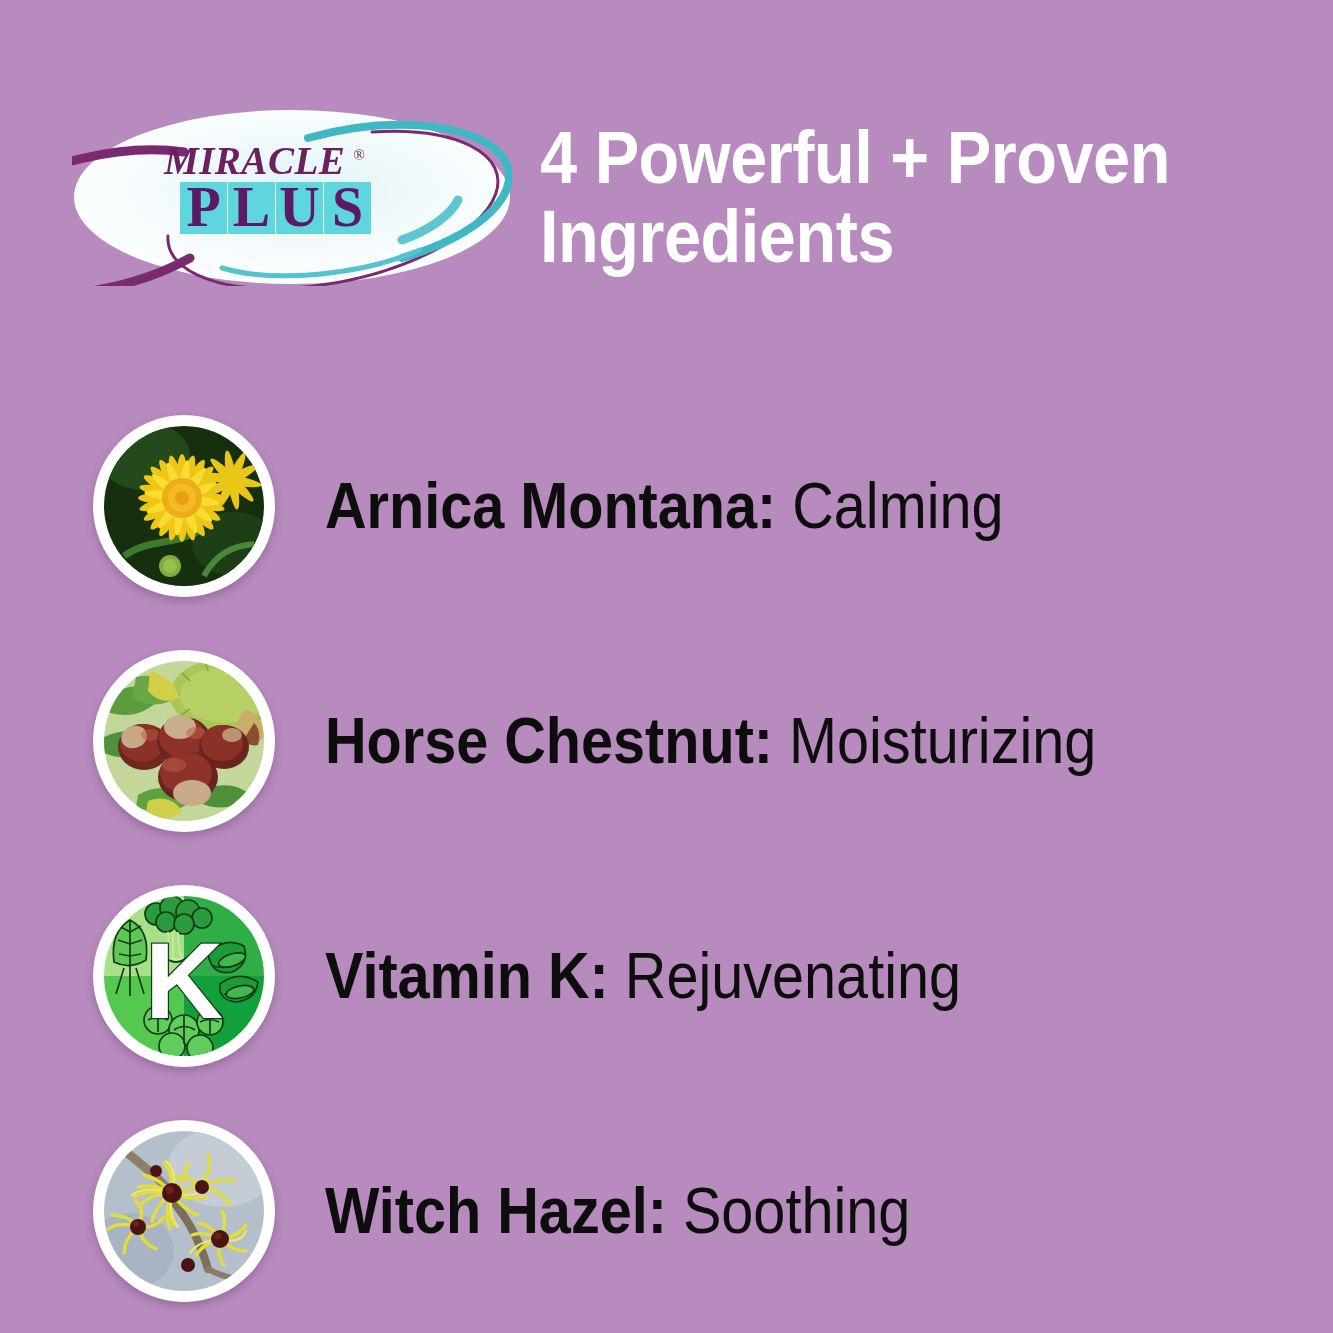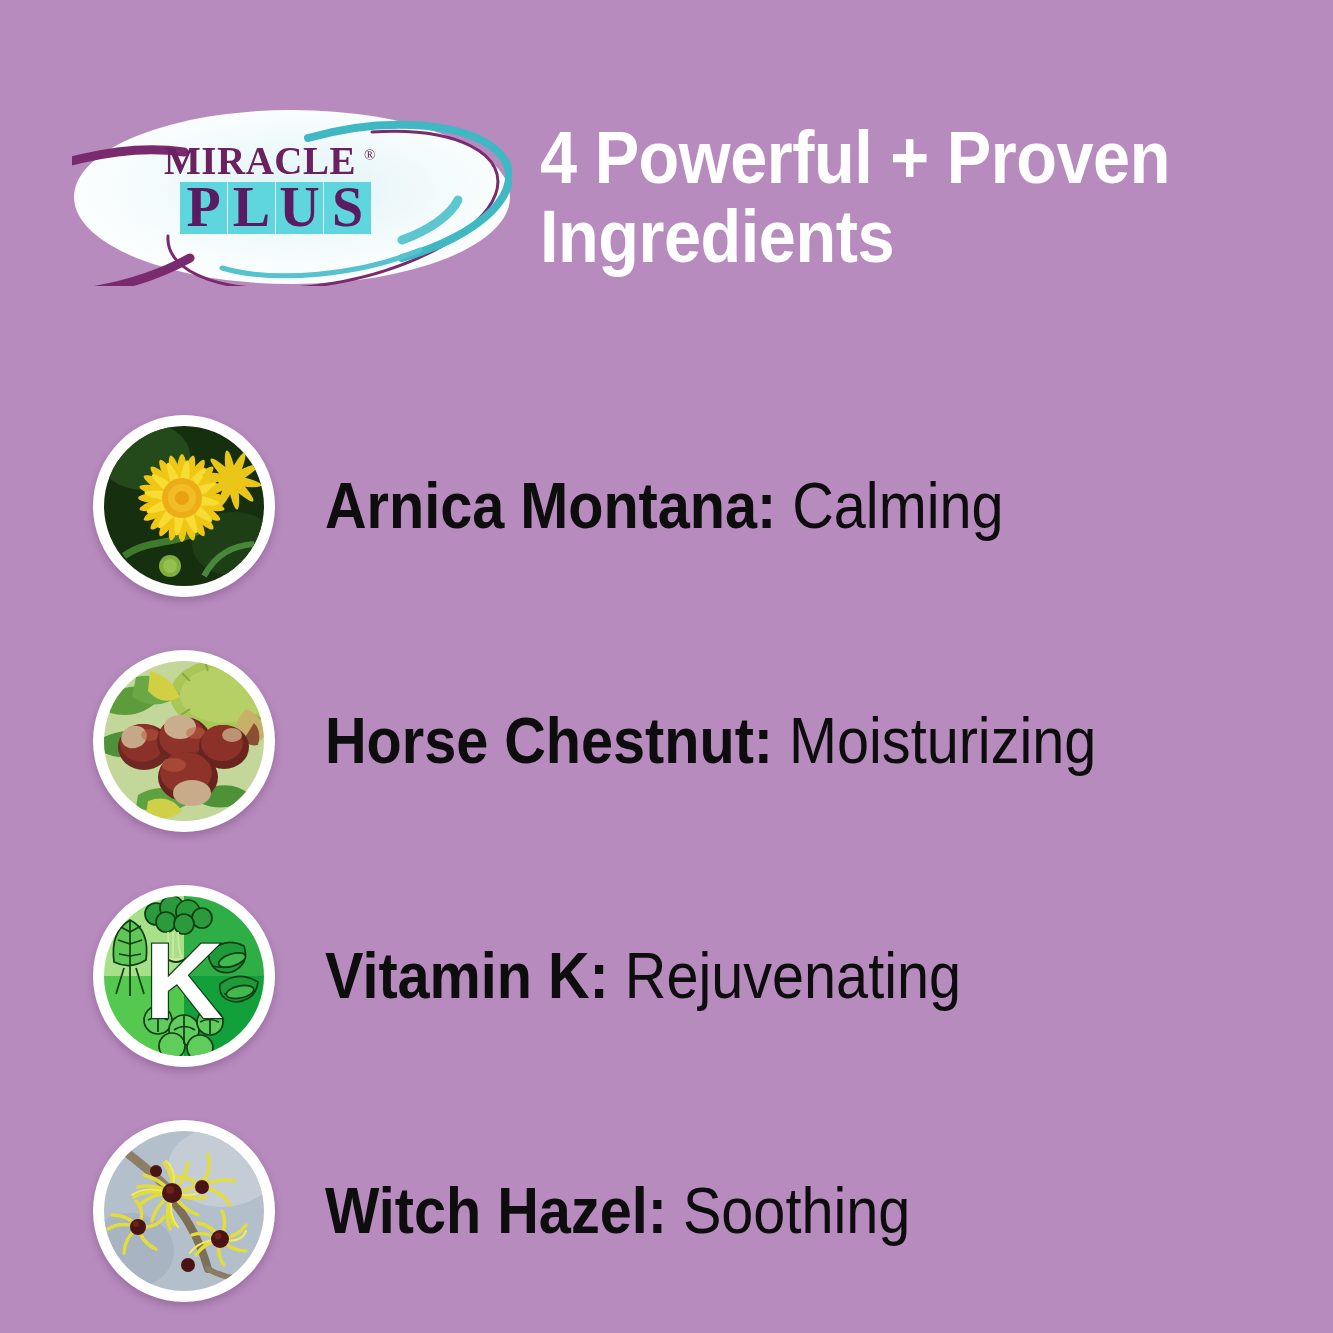--- a/index.html
+++ b/index.html
@@ -42,20 +42,21 @@
   }
   .logo-miracle{
     display:block;
     font-family:"Liberation Serif", serif;
     font-size:39px;
     font-weight:700;
     letter-spacing:0.5px;
     color:#6b2060;
     line-height:1;
     white-space:nowrap;
+    font-style:italic;
   }
   .logo-reg{
     font-family:"Liberation Serif", serif;
     font-size:15px;
     font-weight:400;
     color:#6b2060;
     vertical-align:super;
     margin-left:8px;
   }
   .logo-plus{

